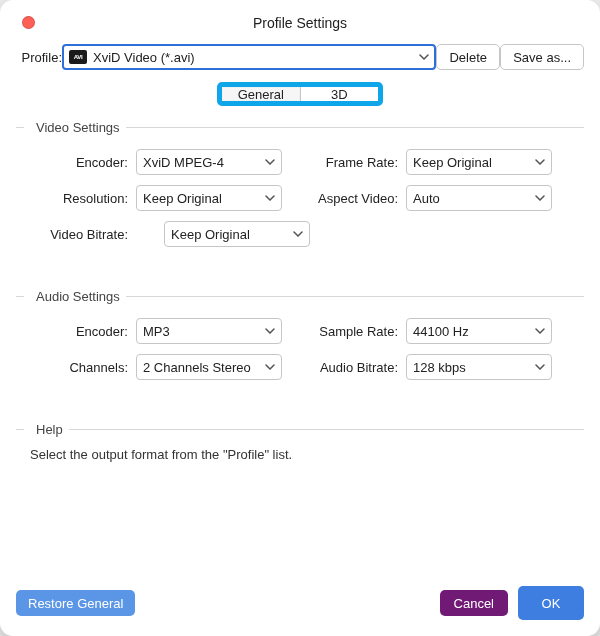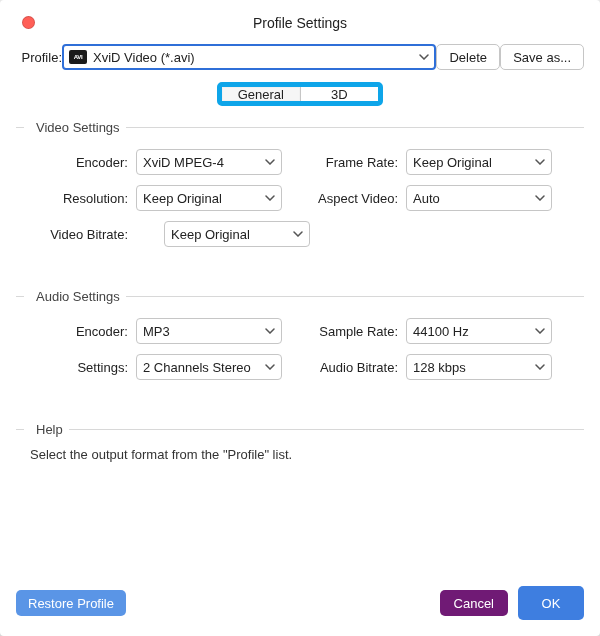--- a/index.html
+++ b/index.html
@@ -12,21 +12,21 @@
   body {
     background: #f0f0f0;
     display: flex;
     justify-content: center;
     padding: 0;
   }
   .window {
     width: 600px;
     height: 636px;
     background: #ffffff;
-    border-radius: 4px;
+    border-radius: 13px;
     box-shadow: 0 8px 24px rgba(0,0,0,0.25);
     position: relative;
     padding: 10px 16px 16px 16px;
     display: flex;
     flex-direction: column;
   }
   .titlebar {
     height: 26px;
     display: flex;
     align-items: center;
@@ -370,21 +370,21 @@
           <div class="caret">
               <svg width="10" height="6">
                 <path d="M1 1l4 4 4-4" stroke="#555" stroke-width="1.5" fill="none" stroke-linecap="round"></path>
               </svg>
             </div>
         </div>
       </div>
     </div>
 
     <div class="form-row" style="margin-bottom:36px;">
-      <div class="col-label">Settings:</div>
+      <div class="col-label">Channels:</div>
       <div class="col-field">
         <div class="dropdown">
           <div class="dd-text">2 Channels Stereo</div>
           <div class="caret">
               <svg width="10" height="6">
                 <path d="M1 1l4 4 4-4" stroke="#555" stroke-width="1.5" fill="none" stroke-linecap="round"></path>
               </svg>
             </div>
         </div>
       </div>
@@ -407,21 +407,21 @@
     <div class="group-title-row" style="margin-bottom:6px;">
       <div class="line left"></div>
       <div class="gtitle">Help</div>
       <div class="line"></div>
     </div>
     <div class="help-text">Select the output format from the "Profile" list.</div>
   </div>
 
   <div class="footer">
     <div class="btn-restore">
-      <span>Restore Profile</span>
+      <span>Restore General</span>
     </div>
     <div class="spacer"></div>
     <div class="btn-blue-light">
       <span>Cancel</span>
     </div>
     <div class="btn-primary">
       <span>OK</span>
     </div>
   </div>
 

